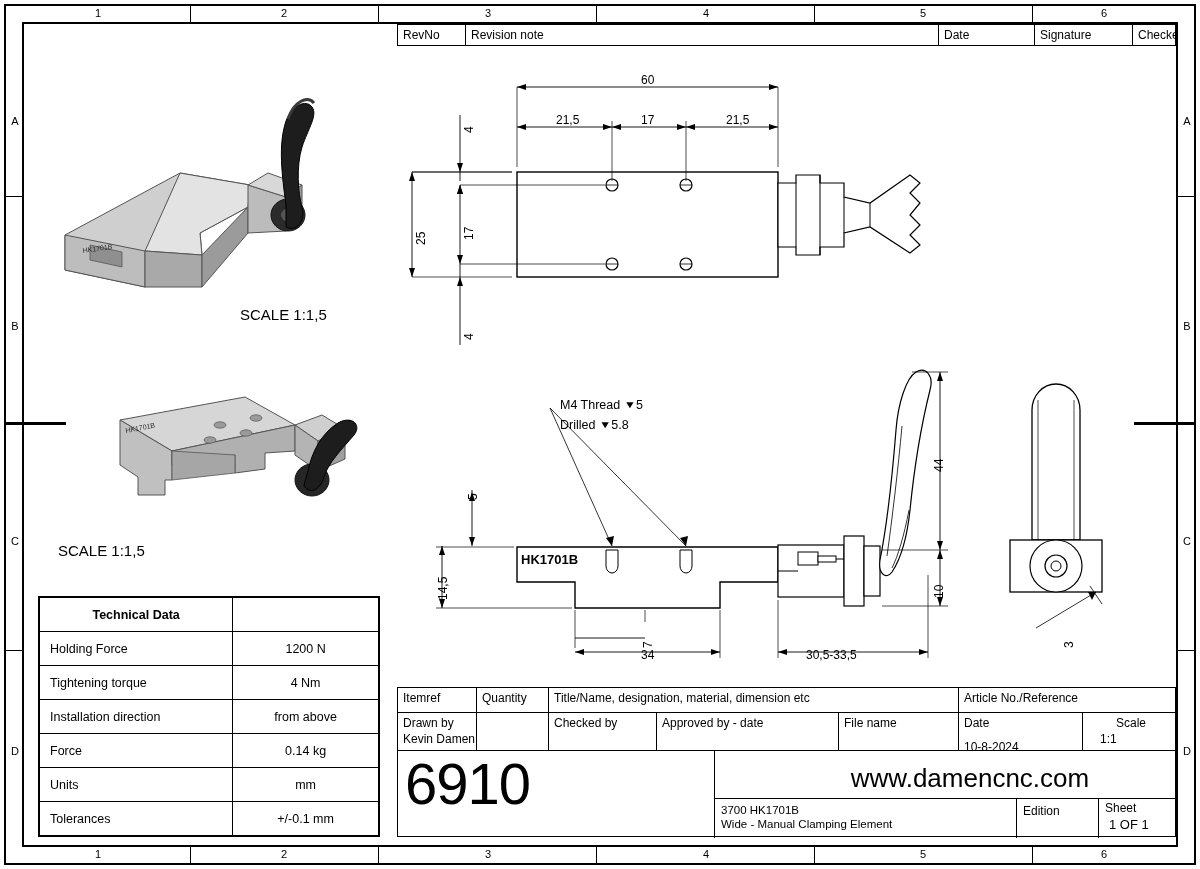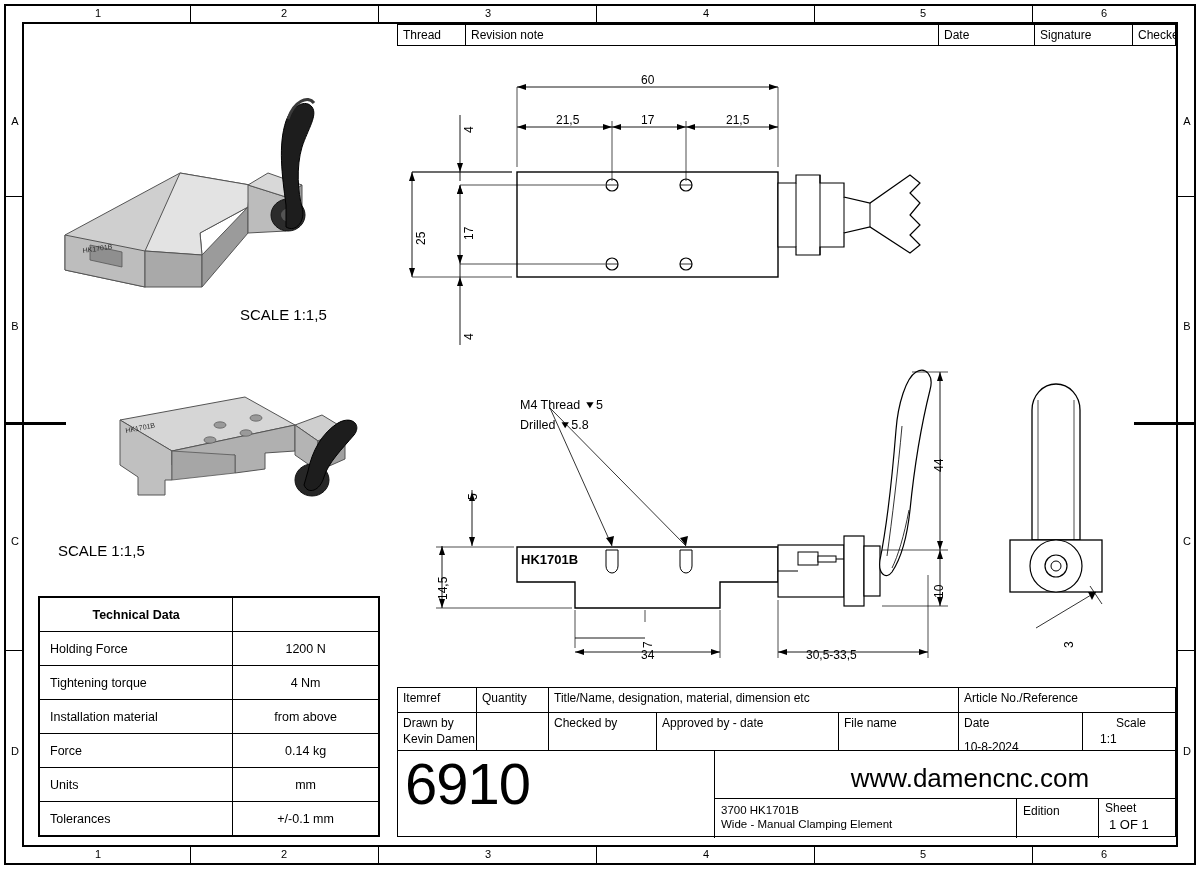--- a/index.html
+++ b/index.html
@@ -87,21 +87,21 @@
     text-align:center; font-size:26px;
   }
 
   
   .view3d { position:absolute; }
   .scale-label { position:absolute; font-size:15px; }
 
   
   .partlabel { position:absolute; font-size:13px; font-weight:bold; }
 
-  .note { position:absolute; font-size:12.5px; white-space:nowrap; }
+  .note { position:absolute; font-size:12.5px; white-space:nowrap;margin-left:40px; }
   svg { display:block; }
 </style>
 </head>
 <body>
 
 <div id="sheet">
 
   <div class="frame-outer"></div>
   <div class="frame-inner"></div>
 
@@ -142,21 +142,21 @@
   <div class="zonelabel-side" style="left:6px;  top:115px;">A</div>
   <div class="zonelabel-side" style="left:6px;  top:320px;">B</div>
   <div class="zonelabel-side" style="left:6px;  top:535px;">C</div>
   <div class="zonelabel-side" style="left:6px;  top:745px;">D</div>
   <div class="zonelabel-side" style="left:1178px; top:115px;">A</div>
   <div class="zonelabel-side" style="left:1178px; top:320px;">B</div>
   <div class="zonelabel-side" style="left:1178px; top:535px;">C</div>
   <div class="zonelabel-side" style="left:1178px; top:745px;">D</div>
 
   <div class="revtable">
-    <div class="cell" style="left:0;   width:68px;">Thread</div>
+    <div class="cell" style="left:0;   width:68px;">RevNo</div>
     <div class="cell" style="left:68px; width:473px;">Revision note</div>
     <div class="cell" style="left:541px;width:96px;">Date</div>
     <div class="cell" style="left:637px;width:98px;">Signature</div>
     <div class="cell last" style="left:735px;width:42px;">Checked</div>
   </div>
 
   <div class="view3d" style="left:50px; top:55px; width:300px; height:240px;">
     <svg width="300" height="240" viewBox="0 0 300 240">
 
       <polygon points="15,180 130,118 200,130 198,152 150,178 152,200 95,232 15,215" fill="#cfcfcf" stroke="#555" stroke-width="1"></polygon>
@@ -393,21 +393,21 @@
       </tr>
       <tr>
         <td class="k">Holding Force</td>
         <td class="v">1200 N</td>
       </tr>
       <tr>
         <td class="k">Tightening torque</td>
         <td class="v">4 Nm</td>
       </tr>
       <tr>
-        <td class="k">Installation material</td>
+        <td class="k">Installation direction</td>
         <td class="v">from above</td>
       </tr>
       <tr>
         <td class="k">Force</td>
         <td class="v">0.14 kg</td>
       </tr>
       <tr>
         <td class="k">Units</td>
         <td class="v">mm</td>
       </tr>

